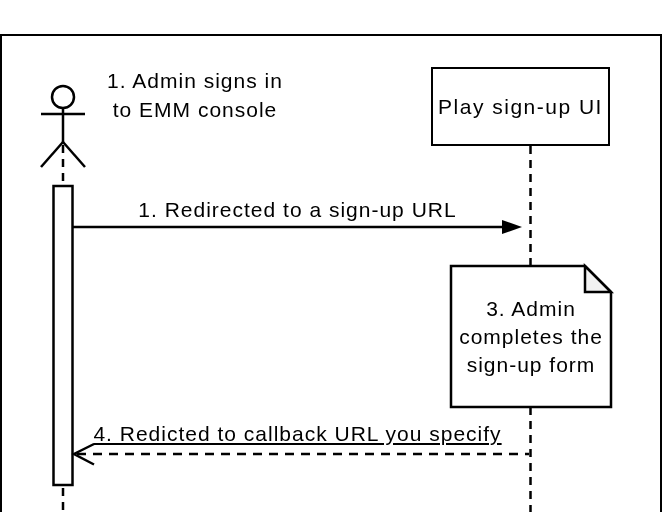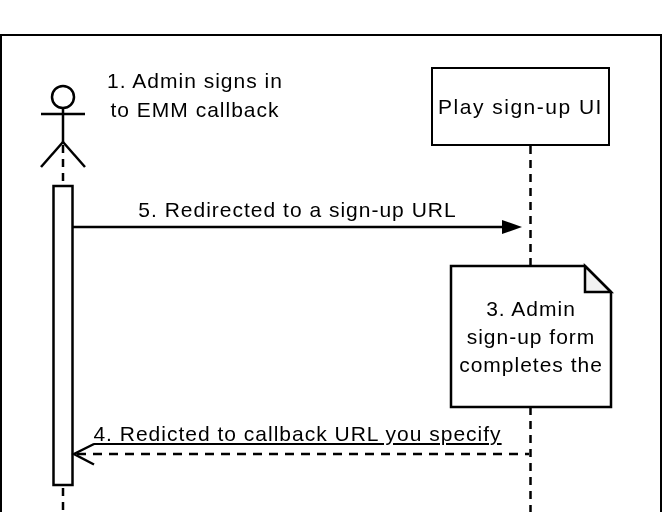--- a/index.html
+++ b/index.html
@@ -121,30 +121,30 @@
     </g>
 
     <g>
       <line x1="75" y1="418" x2="527" y2="418" stroke="#000000" stroke-width="2.5" stroke-dasharray="9 7"></line>
       <polyline points="92,408 72,418 92,428.5" fill="none" stroke="#000000" stroke-width="2.5"></polyline>
     </g>
   </svg>
 
   <div class="label actor-note-label">
     <div>1. Admin signs in</div>
-    <div>to EMM callback</div>
+    <div>to EMM console</div>
   </div>
 
   <div class="participant-box">
     <span>Play sign-up UI</span>
   </div>
 
-  <div class="label message-2-label">5. Redirected to a sign-up URL</div>
+  <div class="label message-2-label">1. Redirected to a sign-up URL</div>
 
   <div class="note-text">
     <div>3. Admin</div>
+    <div>completes the</div>
     <div>sign-up form</div>
-    <div>completes the</div>
   </div>
 
   <div class="label message-4-label">4. Redicted to callback URL you specify</div>
 
 </div>
 
 </body></html>

